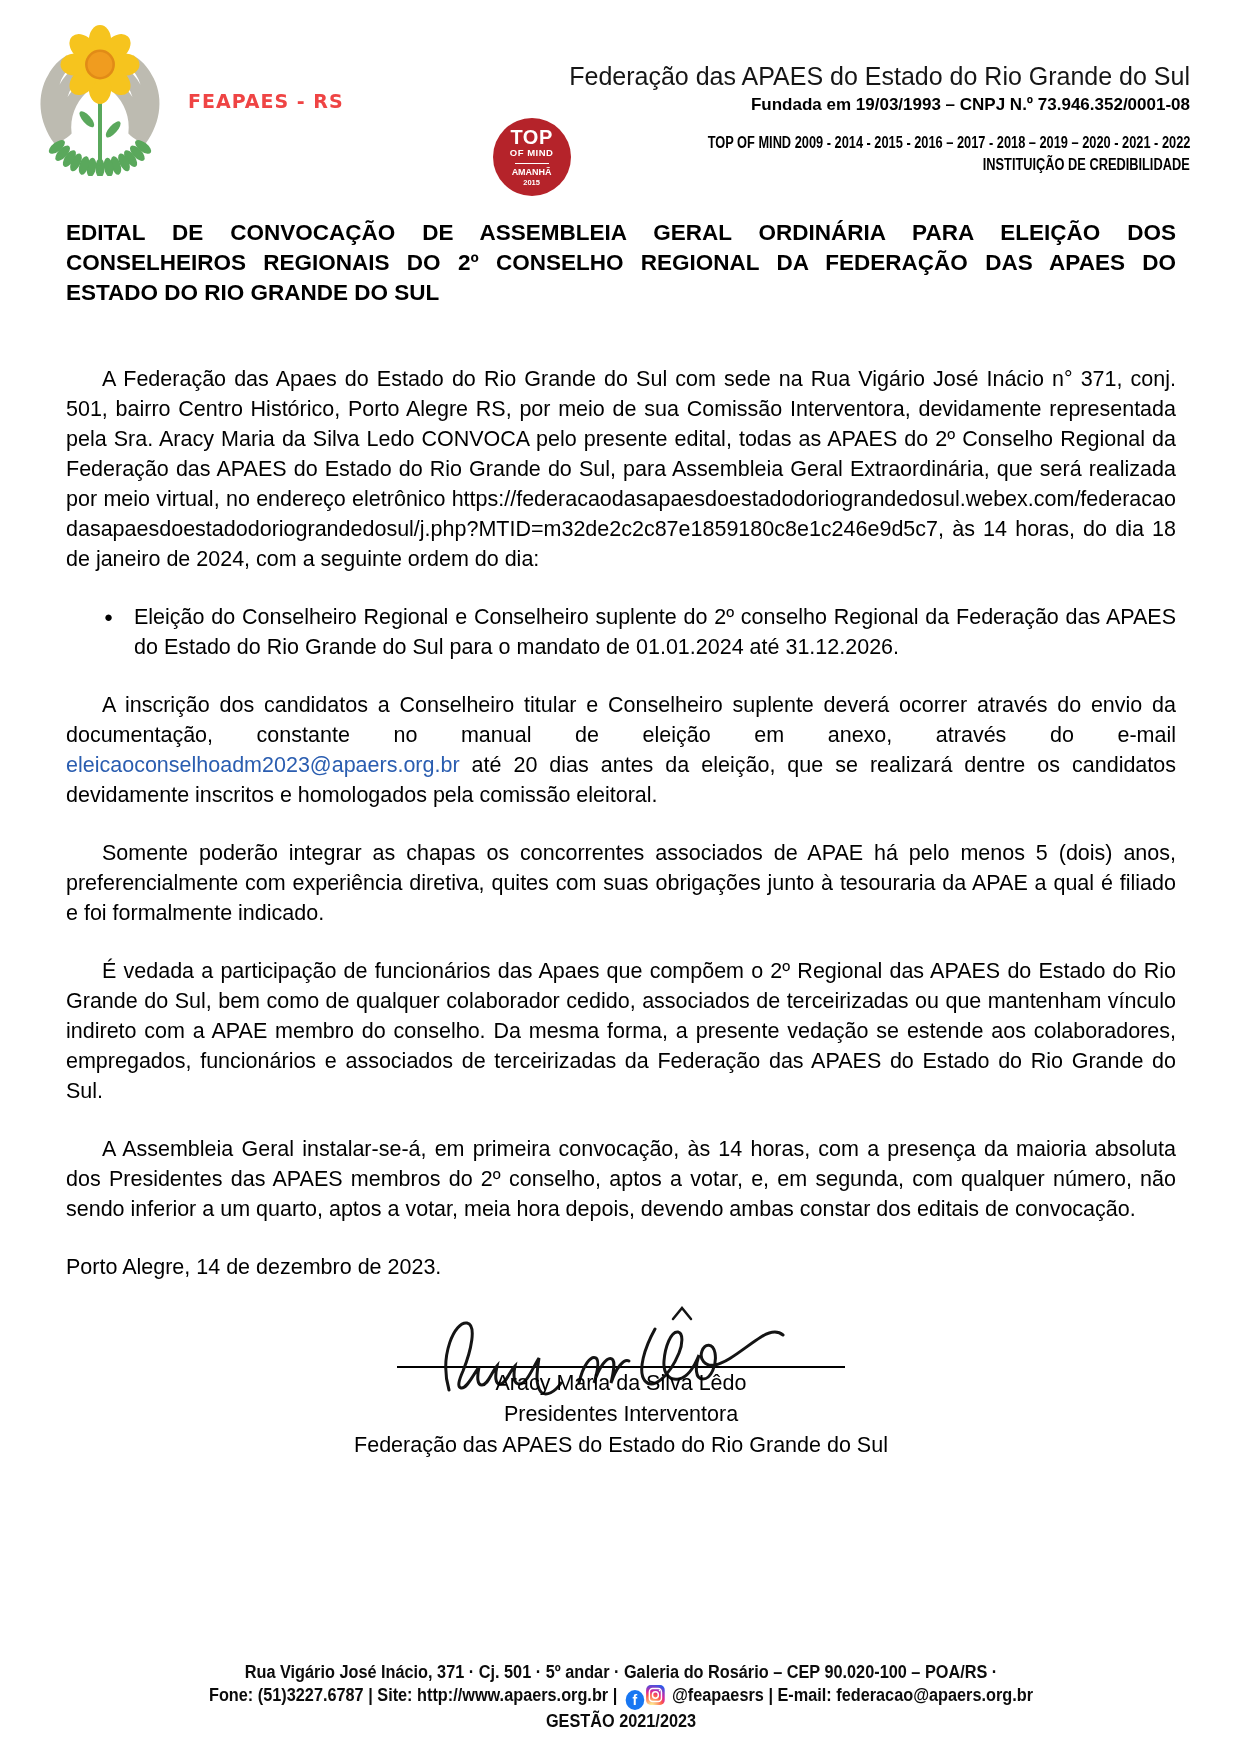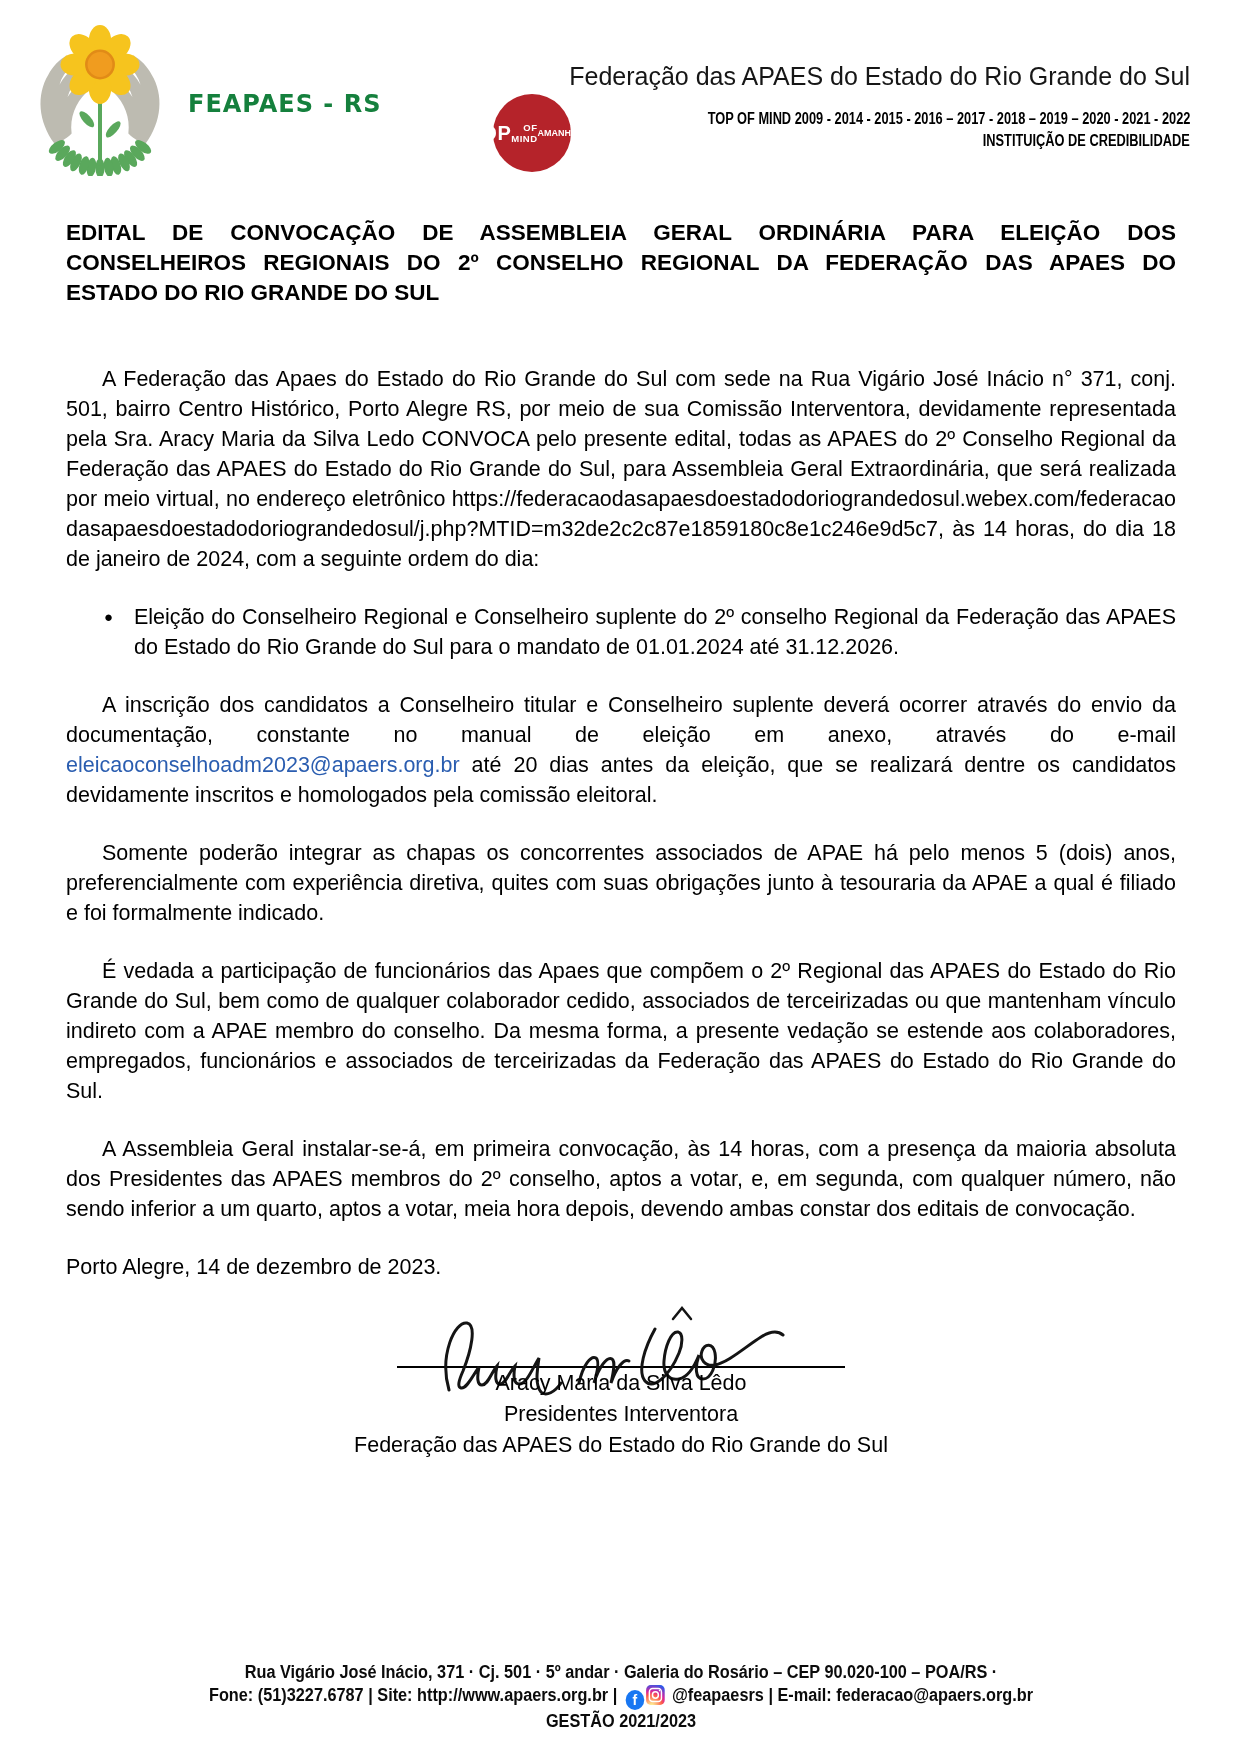--- a/index.html
+++ b/index.html
@@ -7,31 +7,31 @@
     width:1242px; height:1755px; position:relative; overflow:hidden;
     background:#ffffff; color:#000;
     font-family:"Liberation Sans", sans-serif;
   }
 
   
   .header { position:relative; height:198px; }
   .logo-wrap { position:absolute; left:24px; top:24px; display:flex; align-items:flex-start; }
   .logo-svg { width:152px; height:152px; }
   .brand {
-    font-family:"DejaVu Sans", sans-serif; font-weight:700; font-size:24px;
-    letter-spacing:1px; color:#15803d; margin-left:12px; margin-top:66px; white-space:nowrap;
+    font-family:"DejaVu Sans", sans-serif; font-weight:700; font-size:19px;
+    letter-spacing:1px; color:#ef4444; margin-left:12px; margin-top:66px; white-space:nowrap;
   }
   .header-right { position:absolute; top:62px; right:52px; text-align:right; }
   .org-name { font-size:25px; color:#161616; }
   .founded { font-size:17px; font-weight:700; margin-top:4px; }
   .tom-row { display:flex; justify-content:flex-end; align-items:flex-start; gap:16px; margin-top:7px; }
   .badge {
     position:relative; width:78px; height:78px; border-radius:50%;
     background:var(--badge-red); color:#fff; flex:none; margin-top:-4px;
-    display:flex; flex-direction:row; align-items:center; justify-content:center;
+    display:flex; flex-direction:column; align-items:center; justify-content:center;
   }
   .badge::before {
     content:""; position:absolute; left:3px; bottom:1px; width:16px; height:16px;
     background:#8f1d22; transform:rotate(40deg); z-index:-1;
   }
   .badge-top   { font-size:20px; font-weight:700; line-height:1; letter-spacing:.5px; }
   .badge-ofmind{ font-size:9.5px; font-weight:700; line-height:1.2; letter-spacing:.5px; }
   .badge-div   { width:34px; border-top:1.5px solid #fff; margin:4px 0 3px; }
   .badge-amanha{ font-size:9px; font-weight:700; }
   .badge-year  { font-size:7.5px; font-weight:700; margin-top:1px; }
@@ -166,20 +166,21 @@
               <ellipse cx="75" cy="16" rx="11" ry="15"></ellipse>
             </g>
         </g>
         <circle cx="75" cy="40" r="13.5" style="fill:var(--flower-orange);stroke:var(--flower-orange-dark)" stroke-width="2.5"></circle>
       </svg>
       <div class="brand">FEAPAES - RS</div>
     </div>
 
     <div class="header-right">
       <div class="org-name">Federação das APAES do Estado do Rio Grande do Sul</div>
+      <div class="founded">Fundada em 19/03/1993 – CNPJ N.º 73.946.352/0001-08</div>
       <div class="tom-row">
         <div class="badge">
           <div class="badge-top">TOP</div>
           <div class="badge-ofmind">OF MIND</div>
           <div class="badge-div"></div>
           <div class="badge-amanha">AMANHÃ</div>
           <div class="badge-year">2015</div>
         </div>
         <div class="tom-lines">
           <div><span class="scale-x">TOP OF MIND 2009 - 2014 - 2015 - 2016 – 2017 - 2018 – 2019 – 2020 - 2021 - 2022</span></div>

